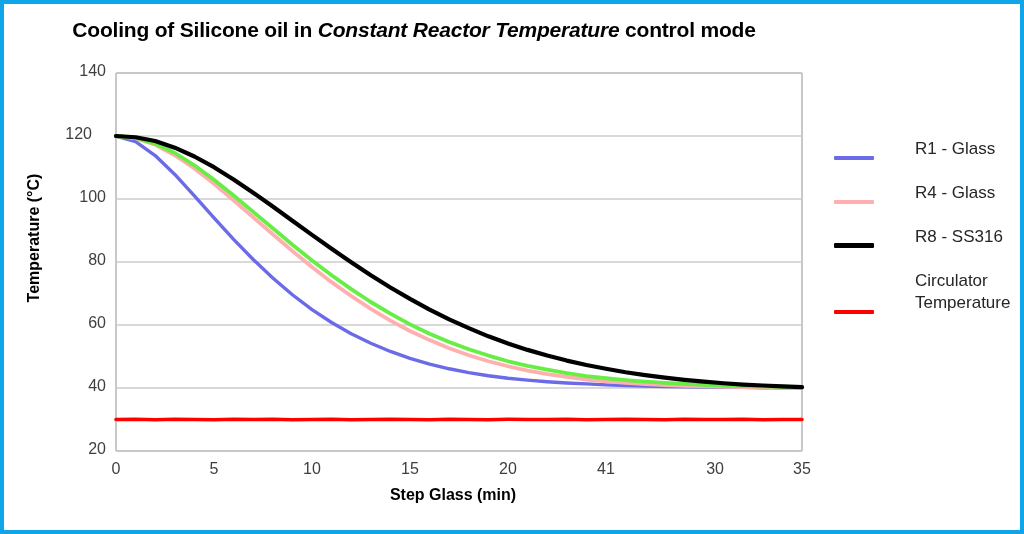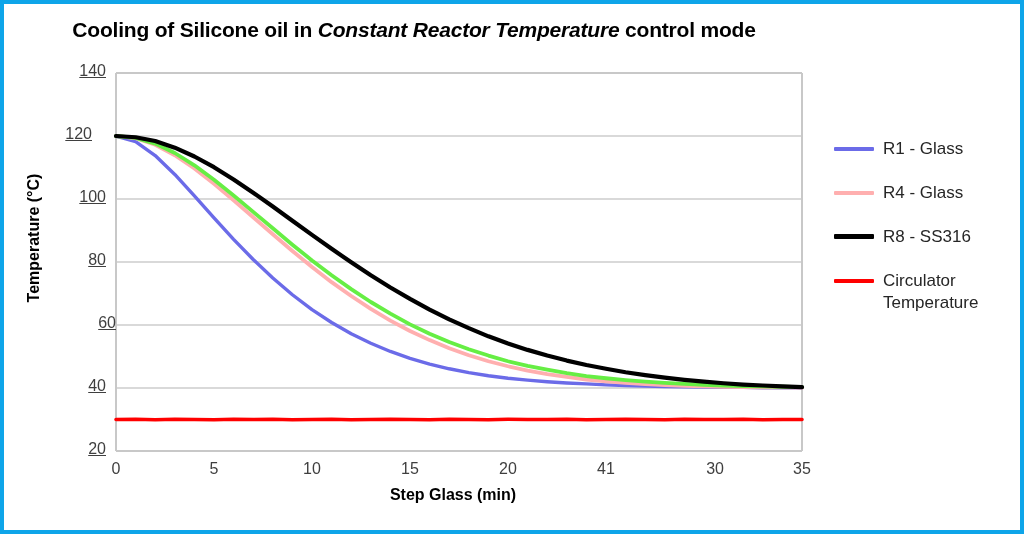--- a/index.html
+++ b/index.html
@@ -69,36 +69,36 @@
   }
   .tick-label {
     position: absolute;
     font-size: 16px;
     color: #3f3f3f;
   }
   .ytick {
     width: 44px;
     text-align: right;
     right: auto;
-    text-decoration: underline;
   }
   .xtick {
     width: 40px;
     text-align: center;
   }
   #legend {
     position: absolute;
     left: 830px;
     top: 134px;
     width: 175px;
   }
   .legend-item {
     display: flex;
-    align-items: flex-start;
+    align-items: flex-end;
     margin-bottom: 22px;
+    gap: 32px;
   }
   .legend-swatch {
     width: 40px;
     height: 4px;
     margin-top: 9px;
     margin-right: 9px;
     flex: 0 0 auto;
     border-radius: 1px;
   }
   .legend-swatch.thick {
@@ -140,21 +140,21 @@
         <polyline points="112.00,132.00 131.60,133.26 151.20,137.04 170.80,143.66 190.40,152.48 210.00,163.19 229.60,175.47 249.20,188.70 268.80,202.56 288.40,216.74 308.00,230.91 327.60,244.77 347.20,258.31 366.80,271.23 386.40,283.51 406.00,294.86 425.60,305.56 445.20,315.33 464.80,324.15 484.40,332.34 504.00,339.58 523.60,345.88 543.20,351.56 562.80,356.59 582.40,361.00 602.00,364.78 621.60,368.25 641.20,371.08 660.80,373.61 680.40,375.81 700.00,377.70 719.60,379.27 739.20,380.53 758.80,381.48 778.40,382.43 798.00,383.06" fill="none" stroke="#000000" stroke-width="4.2" stroke-linecap="round" stroke-linejoin="round"></polyline>
         <polyline points="112.00,415.50 131.60,415.19 151.20,415.81 170.80,415.19 190.40,415.50 210.00,415.81 229.60,415.19 249.20,415.50 268.80,415.19 288.40,415.81 308.00,415.50 327.60,415.19 347.20,415.81 366.80,415.50 386.40,415.19 406.00,415.50 425.60,415.81 445.20,415.19 464.80,415.50 484.40,415.81 504.00,415.19 523.60,415.50 543.20,415.50 562.80,415.19 582.40,415.81 602.00,415.50 621.60,415.19 641.20,415.50 660.80,415.81 680.40,415.19 700.00,415.50 719.60,415.50 739.20,415.19 758.80,415.81 778.40,415.50 798.00,415.50" fill="none" stroke="#FF0000" stroke-width="3.6" stroke-linecap="round" stroke-linejoin="round"></polyline>
       </svg>
 
     <div class="axis-title" id="y-axis-title">Temperature (°C)</div>
     <div class="axis-title" id="x-axis-title">Step Glass (min)</div>
 
     <div id="ytick-labels">
         <div class="tick-label ytick" style="left: 58px; top: 436px;">20</div>
         <div class="tick-label ytick" style="left: 58px; top: 373px;">40</div>
-        <div class="tick-label ytick" style="left: 68px; top: 310px;">60</div>
+        <div class="tick-label ytick" style="left: 58px; top: 310px;">60</div>
         <div class="tick-label ytick" style="left: 58px; top: 247px;">80</div>
         <div class="tick-label ytick" style="left: 58px; top: 184px;">100</div>
         <div class="tick-label ytick" style="left: 44px; top: 121px;">120</div>
         <div class="tick-label ytick" style="left: 58px; top: 58px;">140</div>
       </div>
     <div id="xtick-labels">
         <div class="tick-label xtick" style="left: 92px; top: 456px;">0</div>
         <div class="tick-label xtick" style="left: 190px; top: 456px;">5</div>
         <div class="tick-label xtick" style="left: 288px; top: 456px;">10</div>
         <div class="tick-label xtick" style="left: 386px; top: 456px;">15</div>

